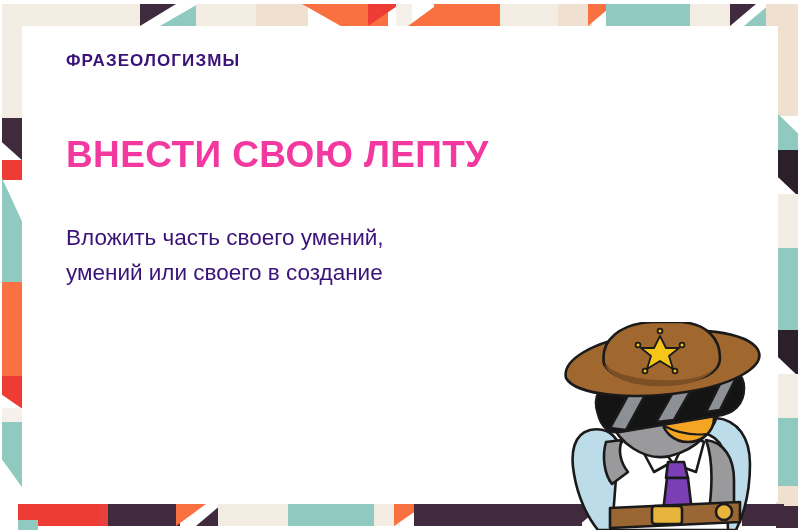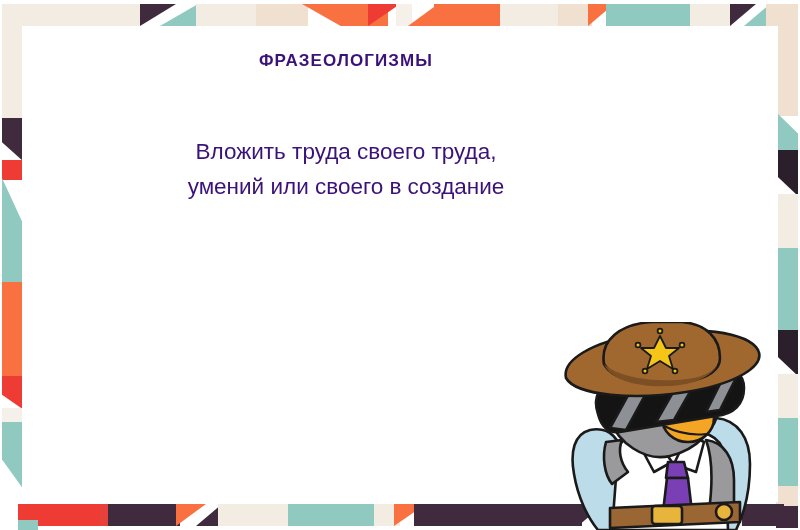--- a/index.html
+++ b/index.html
@@ -7,21 +7,20 @@
     width:800px;height:530px;
     background:#ffffff;
     font-family:"Liberation Sans","DejaVu Sans",sans-serif;
     overflow:hidden;
   }
   .poster{
     position:relative;
     width:800px;height:530px;
     background:#ffffff;
     overflow:hidden;
-    text-align:center;
   }
 
   
   .frame{position:absolute;inset:0;pointer-events:none;}
   .seg{position:absolute;}
 
   
   .band-h{height:22px;}
   .band-v{width:22px;}
 
@@ -158,22 +157,23 @@
     <div class="seg band-h" style="left:652px;top:504px;width:54px;background:#efe0cf;"></div>
     <div class="seg band-h" style="left:704px;top:504px;width:40px;background:#f2ece3;"></div>
     <div class="seg band-h" style="left:742px;top:504px;width:42px;background:#3f2b3d;"></div>
     <div class="seg band-h" style="left:18px;top:520px;width:20px;background:#8fc9c0;"></div>
   </div>
 
   <div class="card"></div>
 
   <div class="content">
     <div class="eyebrow">ФРАЗЕОЛОГИЗМЫ</div>
+    <div class="headline">ВНЕСТИ СВОЮ ЛЕПТУ</div>
     <div class="desc">
-      <span class="desc-line">Вложить труда своего труда,</span>
+      <span class="desc-line">Вложить часть своего умений,</span>
       <span class="desc-line">умений или своего в создание</span>
     </div>
   </div>
 
   <div class="mascot">
     <svg viewBox="0 0 250 208" xmlns="http://www.w3.org/2000/svg">
       <g stroke="#1a1a1a" stroke-width="2.6" stroke-linejoin="round" stroke-linecap="round">
 
         <path fill="#bcdcea" d="M42 108 C26 112 22 130 26 152 C30 176 40 196 50 208 L92 208 C78 186 70 160 72 136 C74 118 62 104 42 108 Z"></path>
 

